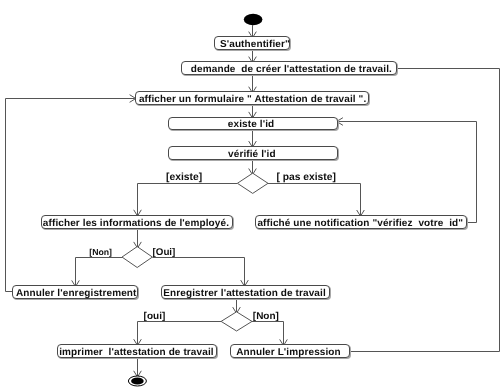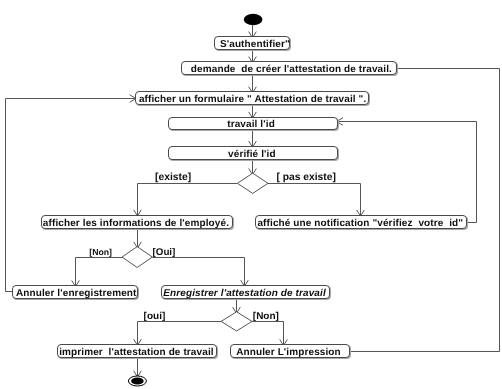--- a/index.html
+++ b/index.html
@@ -109,27 +109,27 @@
         <path d="M221.1,321.40000000000003 L236.54999999999998,311.8 L252,321.40000000000003 L236.54999999999998,331 Z" fill="#ffffff" stroke="#555555" stroke-width="1"></path>
       </g>
       <g>
         <ellipse cx="137.4" cy="381" rx="9" ry="5" fill="#fff" stroke="#000" stroke-width="1"></ellipse>
         <ellipse cx="137.4" cy="381" rx="6.3" ry="3.6" fill="#000"></ellipse>
       </g>
     </svg>
 <div class="node" style="left: 213.9px; top: 36.3px; width: 76px; height: 14px; font-size: 10px;"><span style="left: 3px;">S'authentifier"</span></div>
     <div class="node" style="left: 145.4px; top: 61.3px; width: 215.4px; height: 14px; font-size: 10px; margin-left: 36px;"><span style="left: 2.3px;">demande  de créer l'attestation de travail.</span></div>
     <div class="node" style="left: 135.3px; top: 91.4px; width: 234.1px; height: 13.6px; font-size: 10px;"><span style="left: 0.3px;">afficher un formulaire " Attestation de travail ".</span></div>
-    <div class="node" style="left: 168px; top: 116.6px; width: 169.5px; height: 13.5px; font-size: 10px;"><span style="left: -1.7px;">travail l'id</span></div>
+    <div class="node" style="left: 168px; top: 116.6px; width: 169.5px; height: 13.5px; font-size: 10px;"><span style="left: -1.7px;">existe l'id</span></div>
     <div class="node" style="left: 168px; top: 145.8px; width: 169.5px; height: 14.2px; font-size: 10px;"><span style="left: -0.9px;">vérifié l'id</span></div>
     <div class="node" style="left: 40.8px; top: 214.8px; width: 192.5px; height: 14.3px; font-size: 10px;"><span style="left: -1.1px; text-align: right;">afficher les informations de l'employé.</span></div>
     <div class="node" style="left: 255.1px; top: 215px; width: 212px; height: 14.4px; font-size: 10px;"><span style="left: -0.8px;">affiché une notification "vérifiez  votre  id"</span></div>
     <div class="node" style="left: 12.4px; top: 285.3px; width: 126.1px; height: 13.6px; font-size: 10px;"><span style="left: 0.8px;">Annuler l'enregistrement</span></div>
-    <div class="node" style="left: 160.9px; top: 285px; width: 168.7px; height: 13.6px; font-size: 10px;"><span style="left: -0.7px; font-style: italic;">Enregistrer l'attestation de travail</span></div>
+    <div class="node" style="left: 160.9px; top: 285px; width: 168.7px; height: 13.6px; font-size: 10px;"><span style="left: -0.7px;">Enregistrer l'attestation de travail</span></div>
     <div class="node" style="left: 57.1px; top: 344px; width: 160px; height: 13.5px; font-size: 10px;"><span style="left: -0.7px;">imprimer  l'attestation de travail</span></div>
     <div class="node" style="left: 229.5px; top: 344.2px; width: 120px; height: 14.2px; font-size: 10px; align-items: center;"><span style="left: -1px;">Annuler L'impression</span></div>
-    <div class="guard" style="left: 155px; top: 171.6px; font-size: 10.3px;">[existe]</div>
+    <div class="guard" style="left: 166px; top: 171.6px; font-size: 10.3px;">[existe]</div>
     <div class="guard" style="left: 276.4px; top: 171.6px; font-size: 10.3px;">[ pas existe]</div>
     <div class="guard" style="left: 89.3px; top: 247.2px; font-size: 8.7px;">[Non]</div>
     <div class="guard" style="left: 152.5px; top: 246.5px; font-size: 9.8px;">[Oui]</div>
     <div class="guard" style="left: 143.6px; top: 310.8px; font-size: 10px;">[oui]</div>
     <div class="guard" style="left: 252.8px; top: 310.8px; font-size: 10px;">[Non]</div>
   </div>
 
 </body></html>

